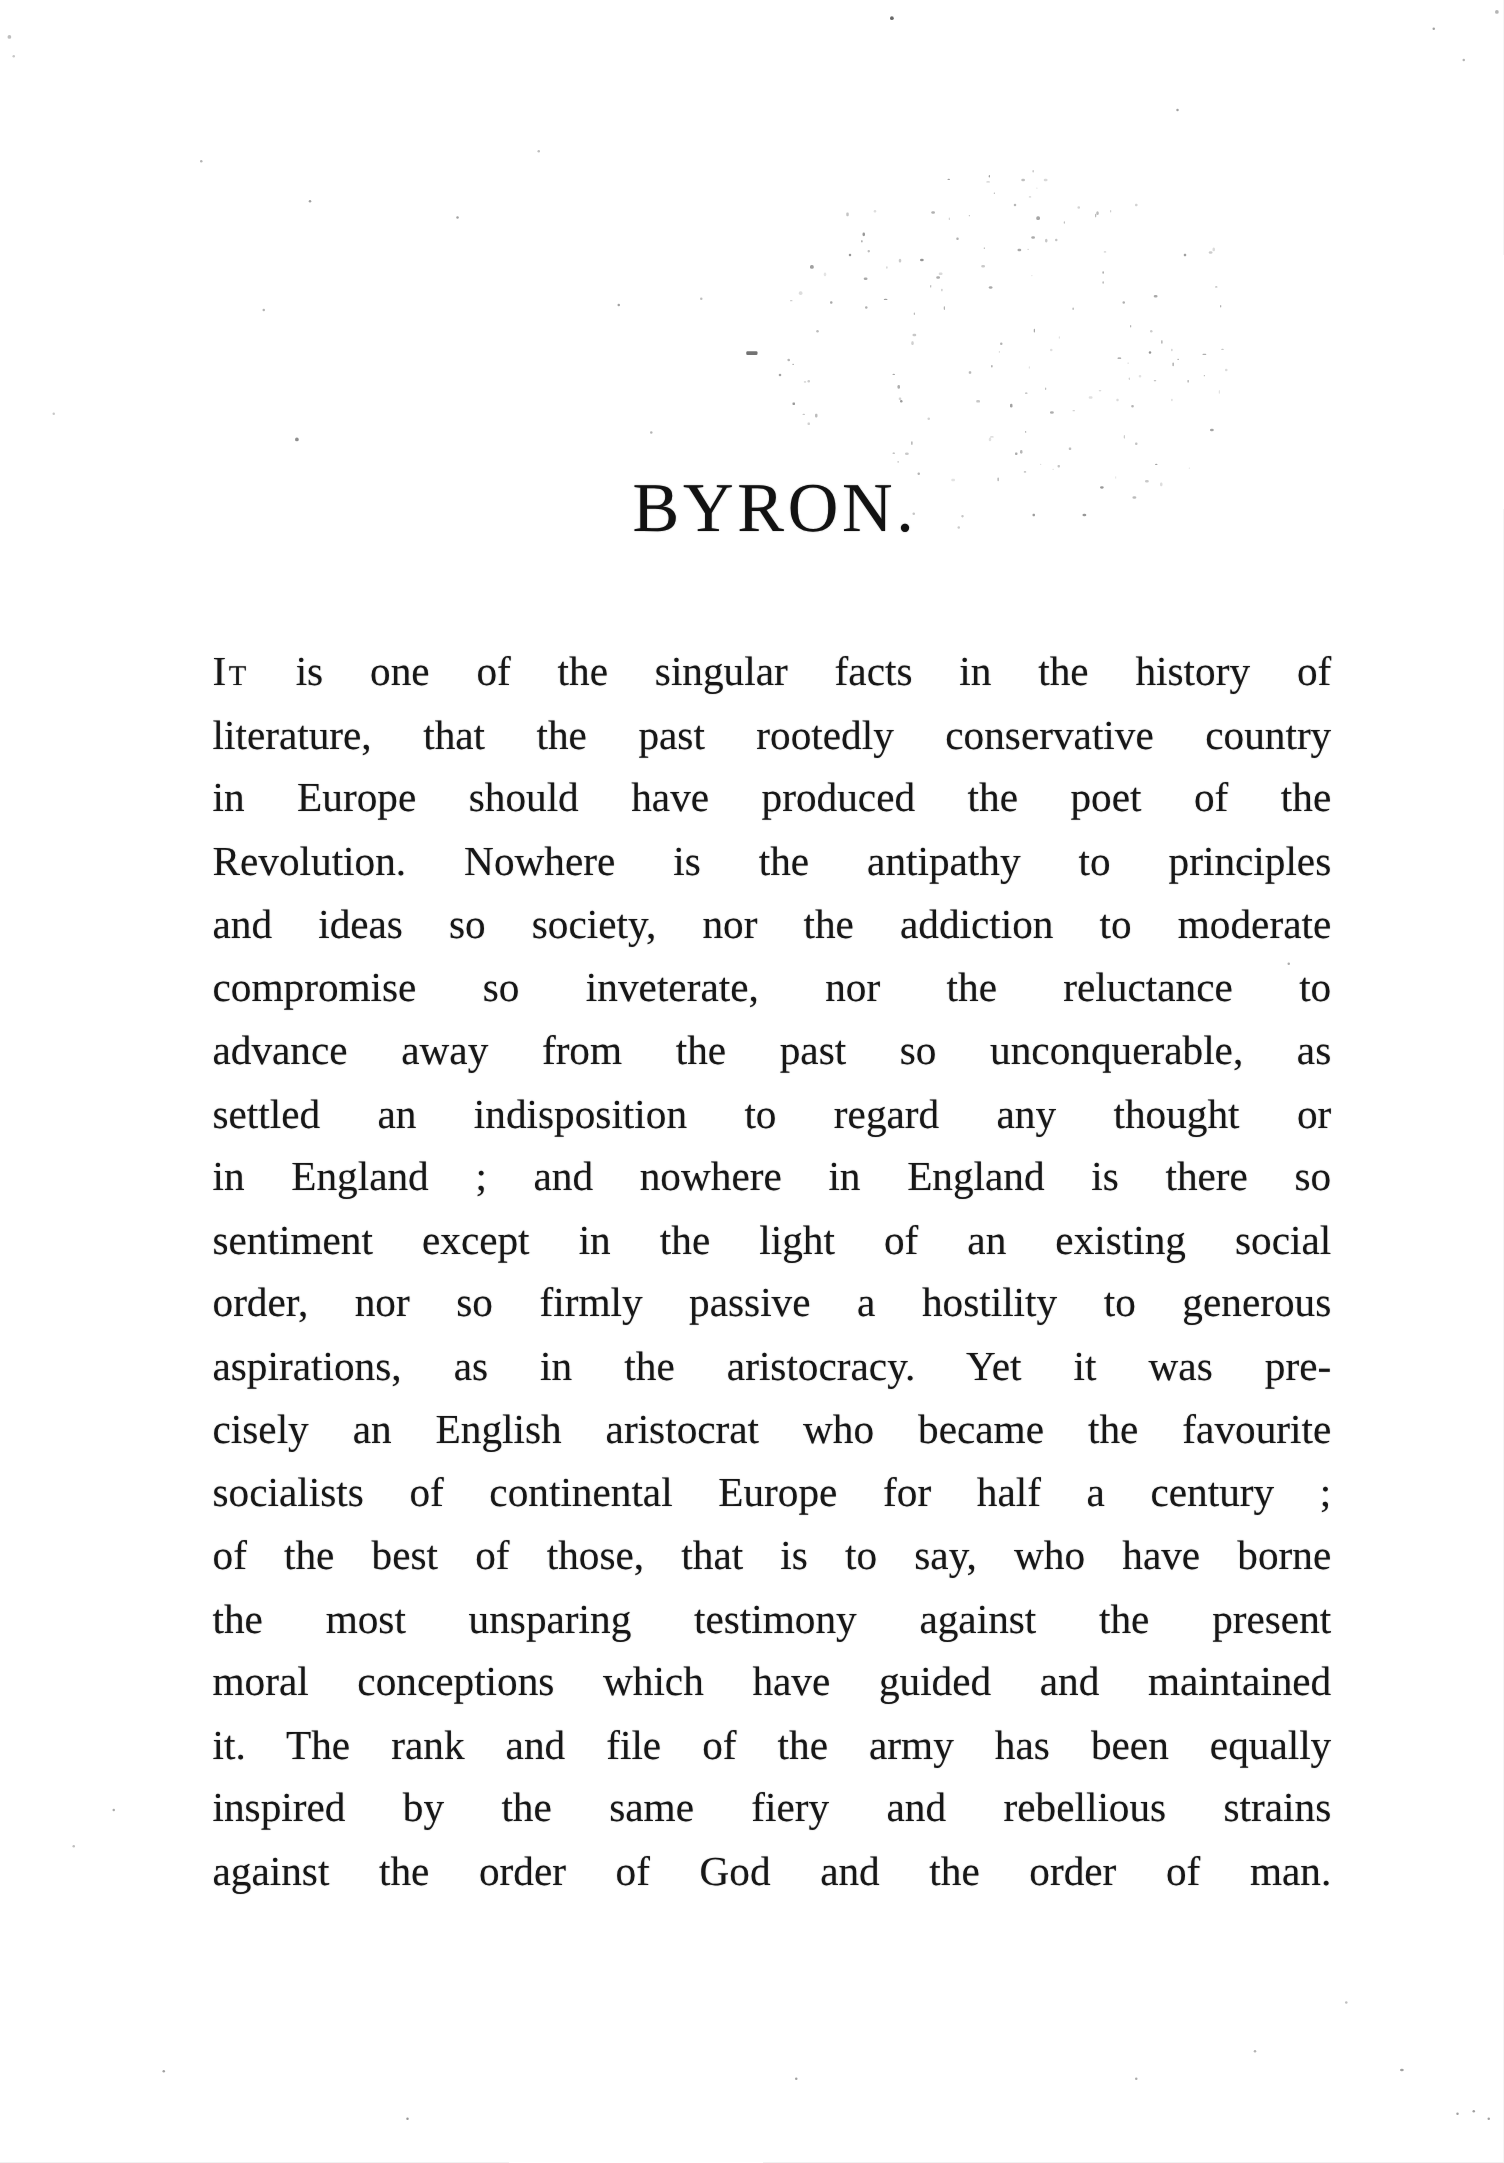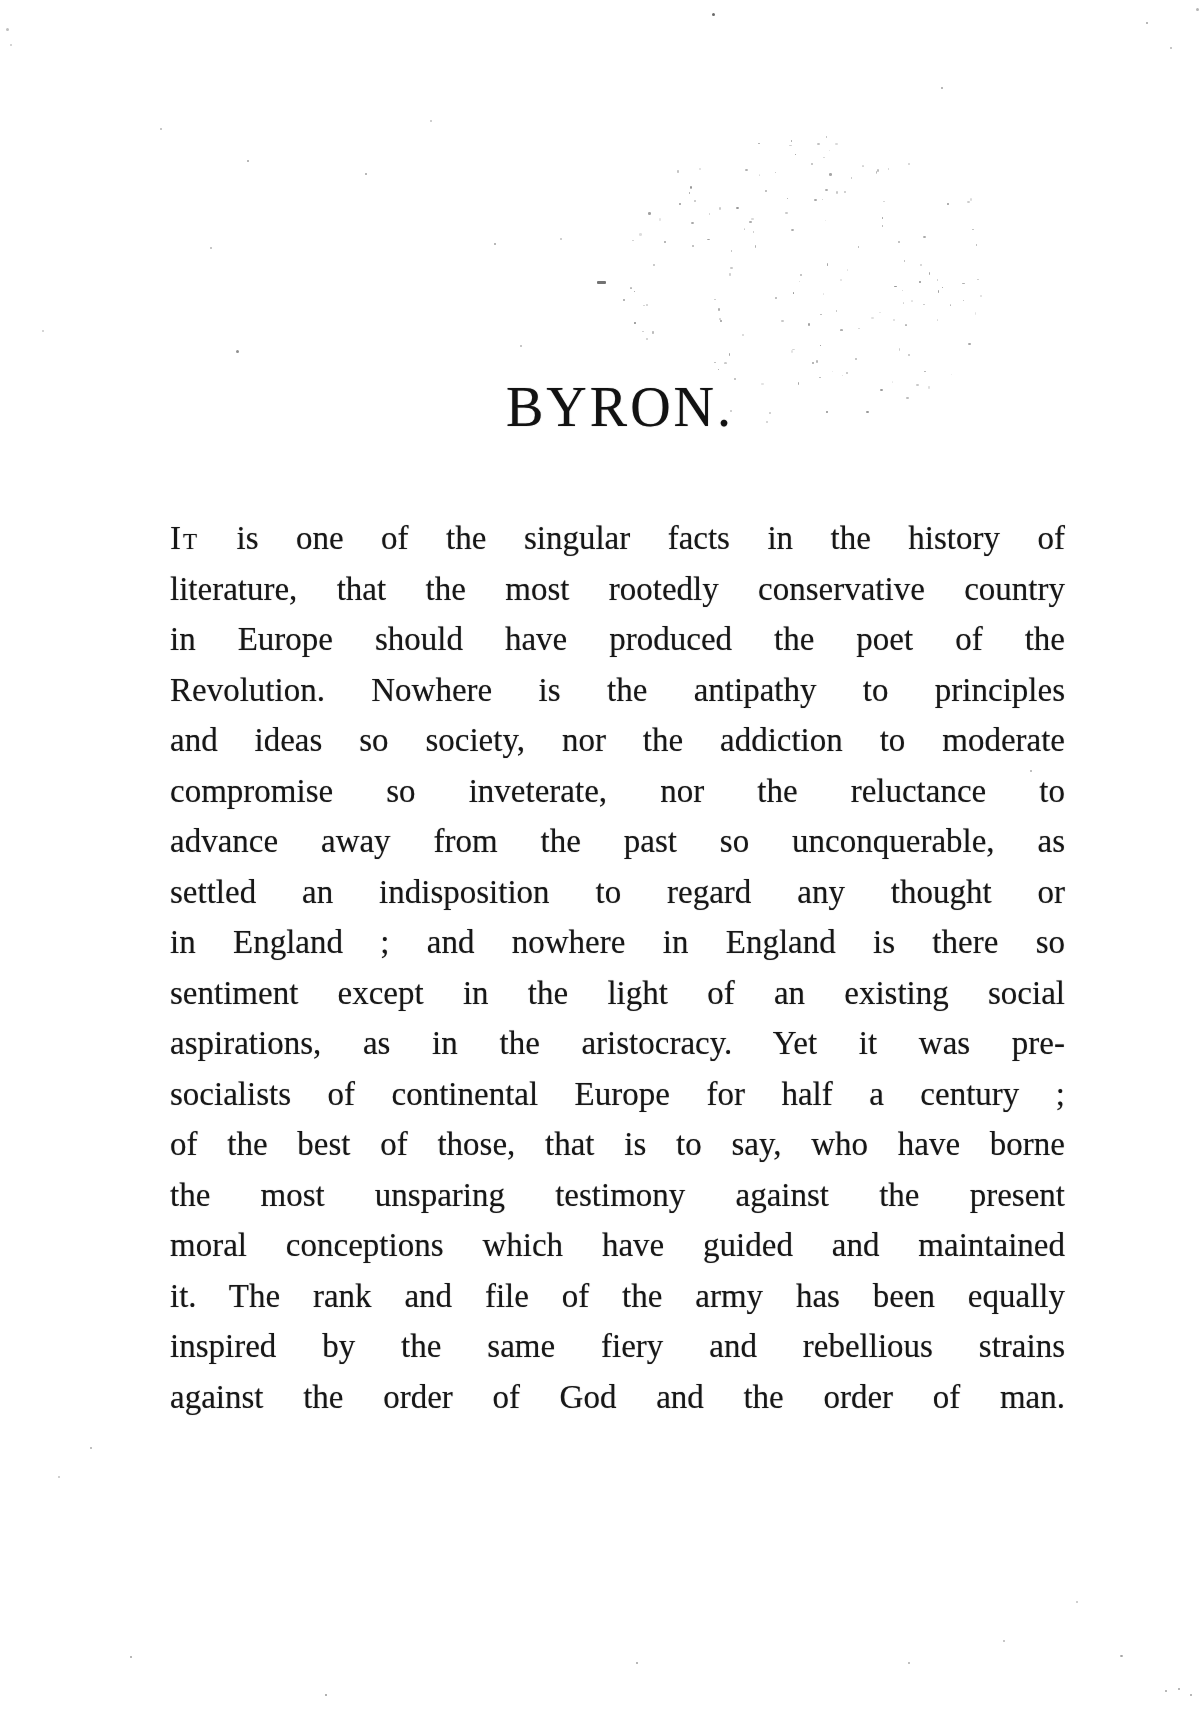--- a/index.html
+++ b/index.html
@@ -52,30 +52,32 @@
 </style>
 </head>
 <body>
 
 <div class="page">
 
   <div class="page-title">BYRON.</div>
 
   <div class="text-block">
       <div class="line"><span class="lead">It</span> is one of the singular facts in the history of</div>
-      <div class="line">literature, that the most rootedly conservative country</div>
+      <div class="line">literature, that the past rootedly conservative country</div>
       <div class="line">in Europe should have produced the poet of the</div>
       <div class="line">Revolution. Nowhere is the antipathy to principles</div>
       <div class="line">and ideas so society, nor the addiction to moderate</div>
       <div class="line">compromise so inveterate, nor the reluctance to</div>
       <div class="line">advance away from the past so unconquerable, as</div>
       <div class="line">settled an indisposition to regard any thought or</div>
       <div class="line">in England ; and nowhere in England is there so</div>
       <div class="line">sentiment except in the light of an existing social</div>
+      <div class="line">order, nor so firmly passive a hostility to generous</div>
       <div class="line">aspirations, as in the aristocracy. Yet it was pre-</div>
+      <div class="line">cisely an English aristocrat who became the favourite</div>
       <div class="line">socialists of continental Europe for half a century ;</div>
       <div class="line">of the best of those, that is to say, who have borne</div>
       <div class="line">the most unsparing testimony against the present</div>
       <div class="line">moral conceptions which have guided and maintained</div>
       <div class="line">it. The rank and file of the army has been equally</div>
       <div class="line">inspired by the same fiery and rebellious strains</div>
       <div class="line">against the order of God and the order of man.</div>
     </div>
 
   <div class="noise">

